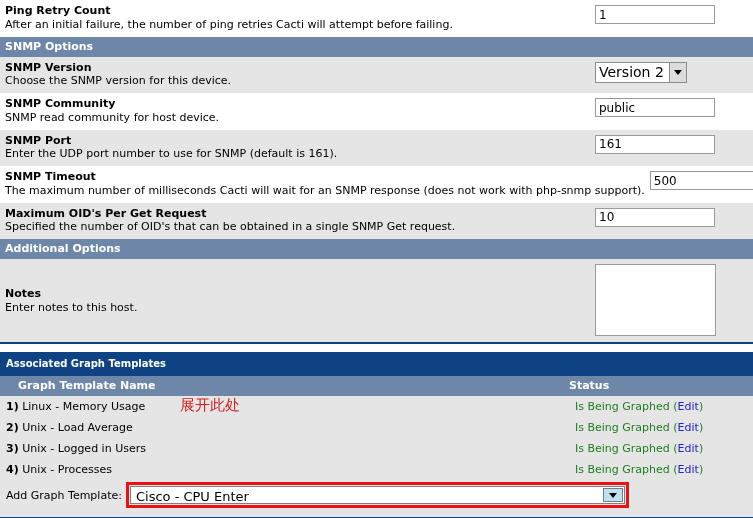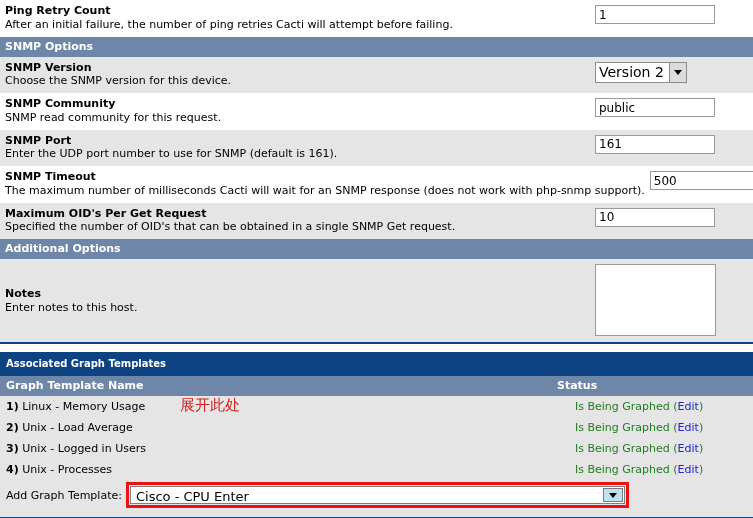--- a/index.html
+++ b/index.html
@@ -112,21 +112,21 @@
     padding: 4px 3px 5px 6px;
     line-height: 15px;
   }
   .col-head {
     width: 753px;
     background: #6e87a8;
     color: #ffffff;
     font-weight: bold;
     font-size: 11px;
     display: flex;
-    padding: 3px 0 4px 0;
+    padding: 3px 0 4px 12px;
     line-height: 13px;
   }
   .col-head .c1 { flex: 0 0 557px; padding-left: 6px; }
   .col-head .c2 { flex: 0 0 223px; }
 
   
   .notes-row {
     display: flex;
     width: 753px;
     background: #e5e5e5;
@@ -258,21 +258,21 @@
     <div class="sel-wrap">
       <span class="sel-val">Version 2</span>
       <span class="sel-btn"></span>
     </div>
   </div>
 </div>
 
 <div class="form-row norm">
   <div class="fr-label">
     <span class="fr-name">SNMP Community</span>
-    <span class="fr-desc">SNMP read community for this request.</span>
+    <span class="fr-desc">SNMP read community for host device.</span>
   </div>
   <div class="fr-field">
     <input class="txt" type="text" value="public" style="">
   </div>
 </div>
 
 <div class="form-row alt">
   <div class="fr-label">
     <span class="fr-name">SNMP Port</span>
     <span class="fr-desc">Enter the UDP port number to use for SNMP (default is 161).</span>

